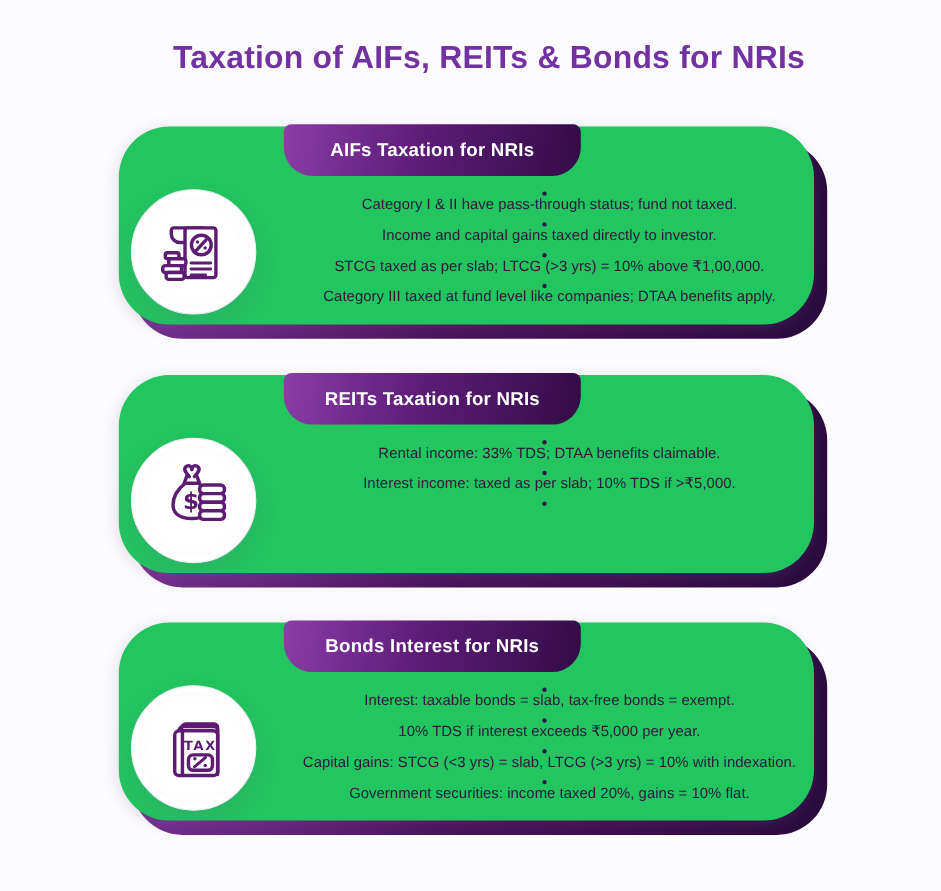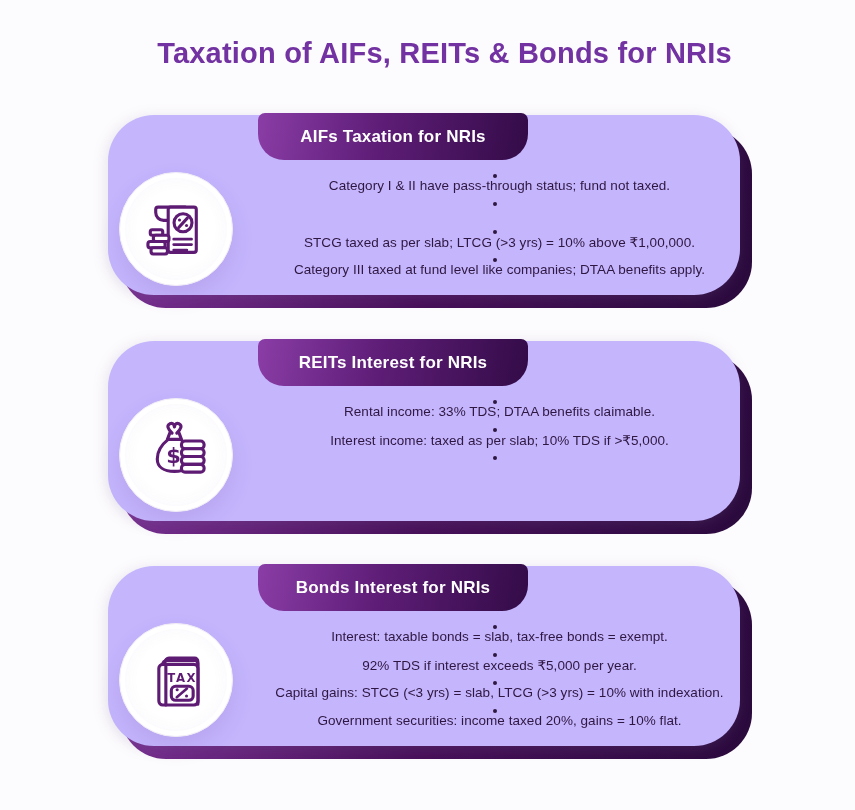--- a/index.html
+++ b/index.html
@@ -34,21 +34,21 @@
   .card-shadow {
     position: absolute;
     inset: 0;
     transform: translate(12px, 13px);
     border-radius: 46px;
     background: linear-gradient(100deg, #7c3396 0%, #471059 50%, #2a0a3d 100%);
   }
   .card-body {
     position: absolute;
     inset: 0;
-    background: #c4b5fd;
+    background: #22c55e;
     border-radius: 46px;
     box-shadow: -2px 2px 14px rgba(140, 120, 160, 0.18);
   }
   .banner {
     position: absolute;
     left: 150px; top: -2px;
     width: 270px; height: 47px;
     border-radius: 7px 7px 26px 26px;
     background: linear-gradient(100deg, #8a3da6 0%, #5e1d77 45%, #330b47 100%);
     display: flex;
@@ -127,38 +127,39 @@
         <rect x="18" y="74" width="21" height="8" rx="3" fill="#ffffff"></rect>
       </svg>
     </div>
     <ul class="bullets">
       <li>
           <span class="dot"></span>
           <span>Category I &amp; II have pass-through status; fund not taxed.</span>
         </li>
       <li>
           <span class="dot"></span>
+          <span>Income and capital gains taxed directly to investor.</span>
         </li>
       <li>
           <span class="dot"></span>
           <span>STCG taxed as per slab; LTCG (&gt;3 yrs) = 10% above ₹1,00,000.</span>
         </li>
       <li>
           <span class="dot"></span>
           <span>Category III taxed at fund level like companies; DTAA benefits apply.</span>
         </li>
     </ul>
   </div>
 </section>
 
 <section class="card card-2">
   <div class="card-shadow"></div>
   <div class="card-body">
     <div class="banner">
-      <span>REITs Interest for NRIs</span>
+      <span>REITs Taxation for NRIs</span>
     </div>
     <div class="icon-circle">
       <svg class="icon-svg" viewBox="0 0 100 100" fill="none" stroke="#5e1b73" stroke-width="4" stroke-linecap="round" stroke-linejoin="round">
         <path d="M45 22 q-9 -9 -3 -12 q5 -2 6 4 q1 -6 6 -4 q6 3 -3 12"></path>
         <path d="M42 22 l-3 8 M54 22 l3 8"></path>
         <path d="M40 30 h16 c10 8 14 16 14 25 c0 10 -8 16 -22 16 c-14 0 -22 -6 -22 -16 c0 -9 4 -17 14 -25 z" fill="#ffffff"></path>
         <text x="47" y="60" font-size="27" font-weight="bold" fill="#5e1b73" stroke="none" text-anchor="middle" font-family="DejaVu Sans, sans-serif">$</text>
         <rect x="57" y="32" width="29" height="10" rx="4.5" fill="#ffffff"></rect>
         <rect x="57" y="42" width="29" height="10" rx="4.5" fill="#ffffff"></rect>
         <rect x="57" y="52" width="29" height="10" rx="4.5" fill="#ffffff"></rect>
@@ -200,21 +201,21 @@
         <circle cx="63.5" cy="70.5" r="2" fill="#5e1b73" stroke="none"></circle>
       </svg>
     </div>
     <ul class="bullets">
       <li>
           <span class="dot"></span>
           <span>Interest: taxable bonds = slab, tax-free bonds = exempt.</span>
         </li>
       <li>
           <span class="dot"></span>
-          <span>92% TDS if interest exceeds ₹5,000 per year.</span>
+          <span>10% TDS if interest exceeds ₹5,000 per year.</span>
         </li>
       <li>
           <span class="dot"></span>
           <span>Capital gains: STCG (&lt;3 yrs) = slab, LTCG (&gt;3 yrs) = 10% with indexation.</span>
         </li>
       <li>
           <span class="dot"></span>
           <span>Government securities: income taxed 20%, gains = 10% flat.</span>
         </li>
     </ul>

